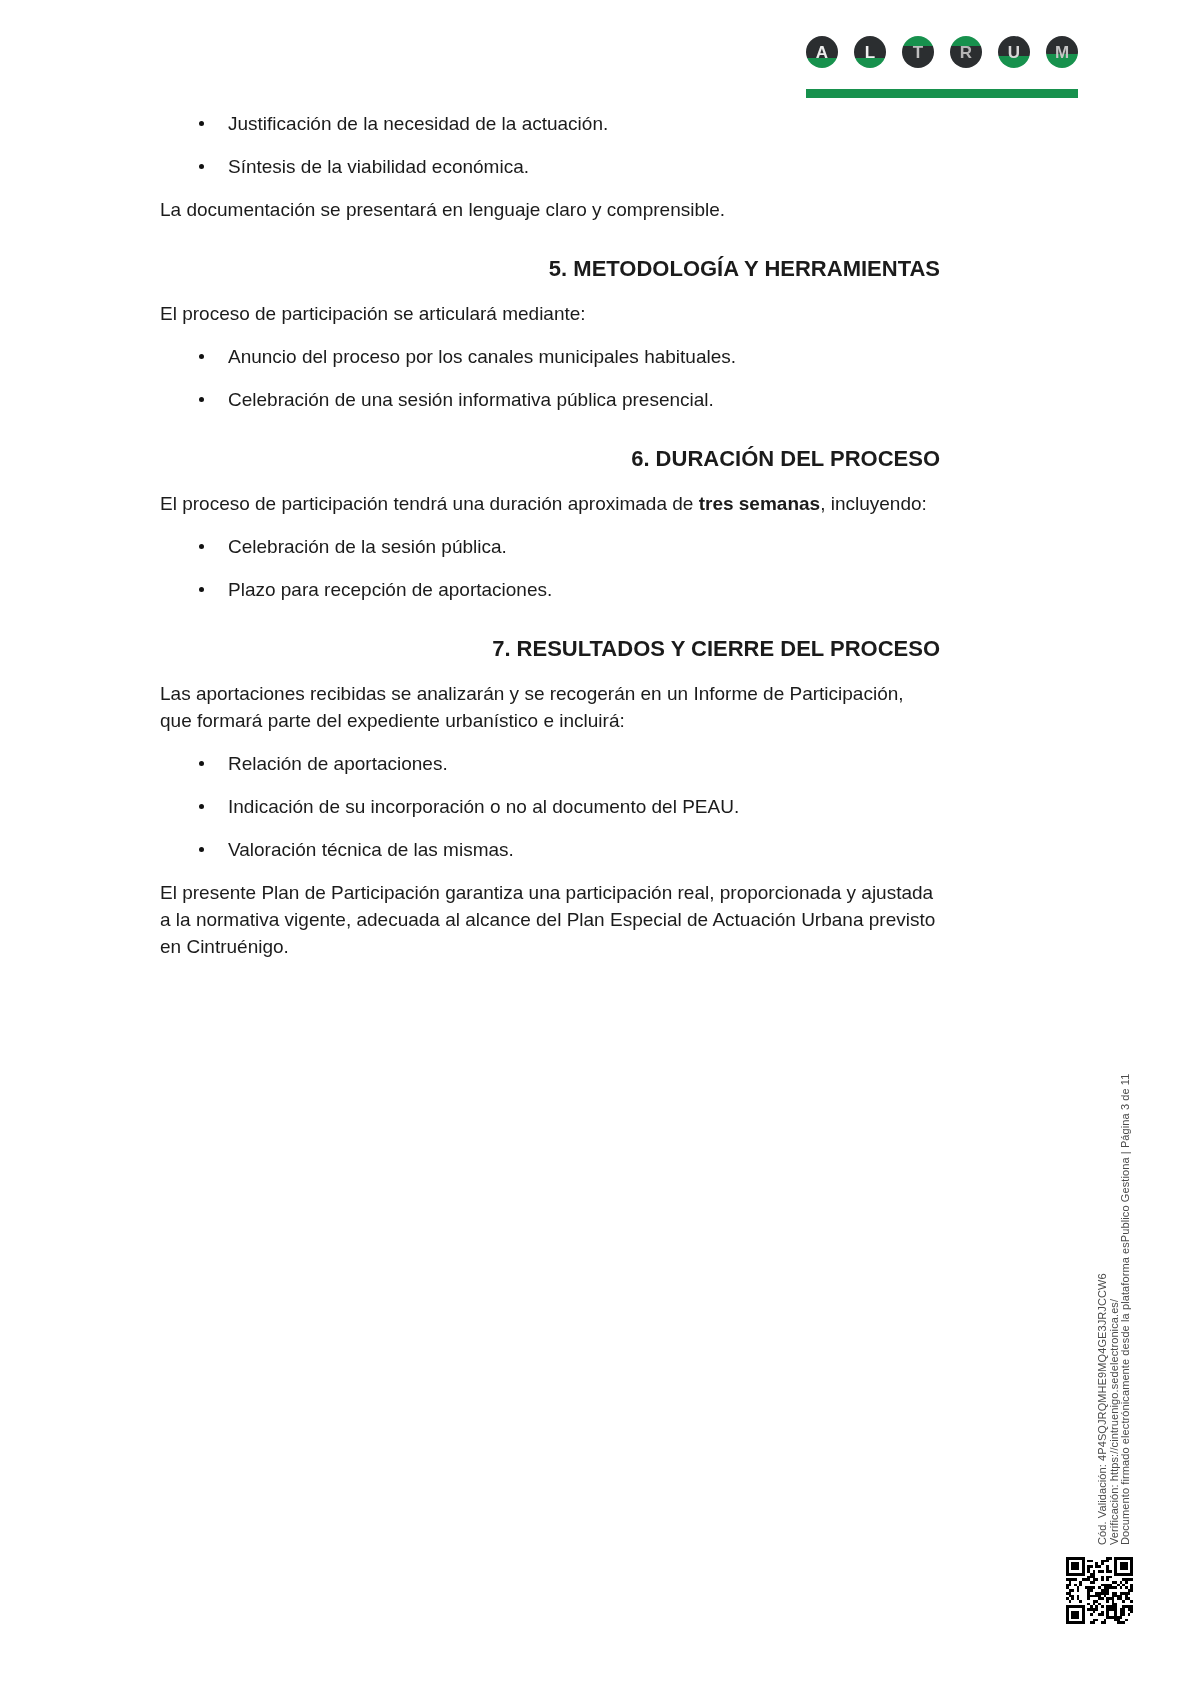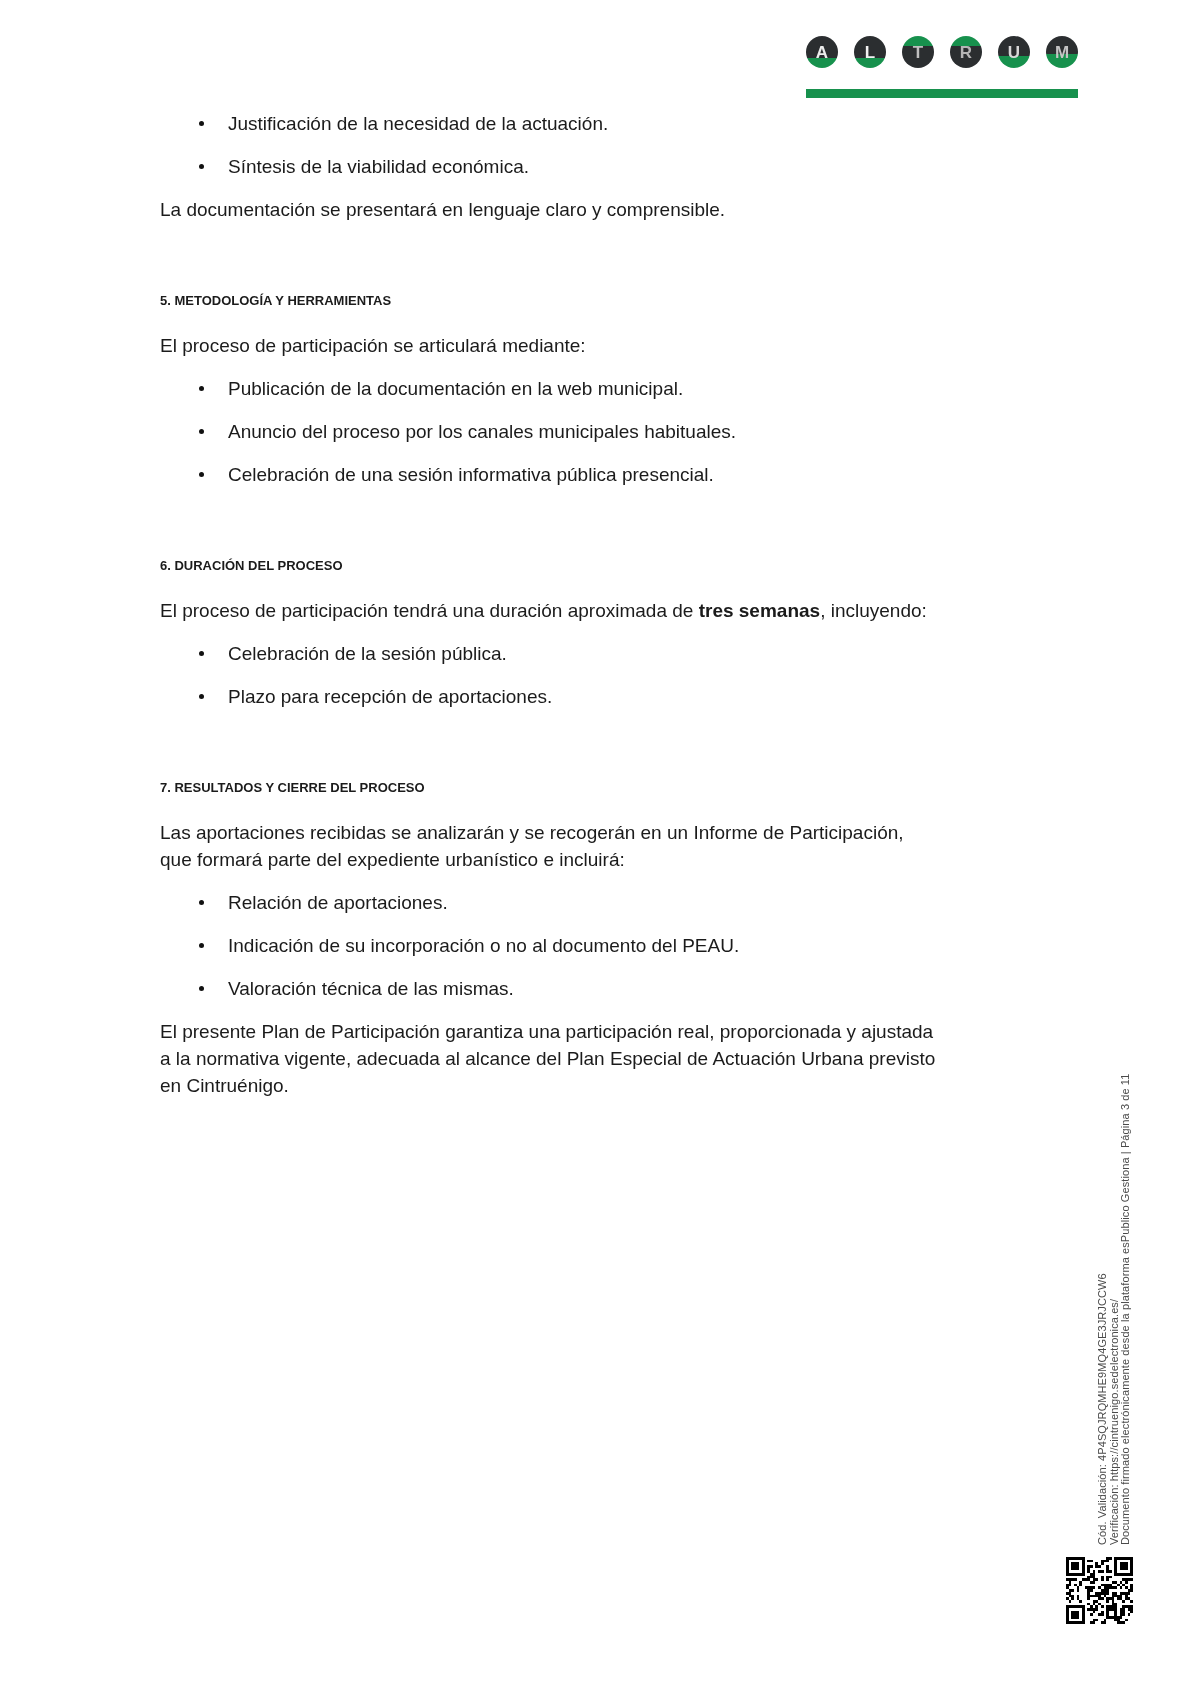--- a/index.html
+++ b/index.html
@@ -35,22 +35,23 @@
     font-size:19px; line-height:27px;
   }
   .content p { margin:8px 0 16px 0; }
   .content ul { list-style:none; margin:0 0 16px 0; padding:0 0 0 37px; }
   .content li { position:relative; padding-left:31px; margin-bottom:16px; }
   .content li::before {
     content:""; position:absolute; left:2px; top:11px;
     width:5px; height:5px; border-radius:50%; background:#111;
   }
   .section-title {
-    font-size:13px; font-weight:bold; line-height:27px;
-    margin:64px 0 18px 0;
+    font-size:22px; font-weight:bold; line-height:27px;
+    margin:32px 0 18px 0;
+    text-align:right;
   }
 
   
   .side-text {
     position:absolute; left:1097px; top:1545px; width:585px;
     transform-origin:0 0; transform:rotate(-90deg);
     font-size:11px; line-height:11.6px; letter-spacing:0.1px;
     color:#4a4a4a; white-space:nowrap;
   }
   .side-text div { white-space:nowrap; }
@@ -82,21 +83,20 @@
       <li><span>Justificación de la necesidad de la actuación.</span></li>
       <li><span>Síntesis de la viabilidad económica.</span></li>
     </ul>
 
     <p>La documentación se presentará en lenguaje claro y comprensible.</p>
 
     <div>
       <div class="section-title">5. METODOLOGÍA Y HERRAMIENTAS</div>
       <p>El proceso de participación se articulará mediante:</p>
       <ul>
-        <li><span>Publicación de la documentación en la web municipal.</span></li>
         <li><span>Anuncio del proceso por los canales municipales habituales.</span></li>
         <li><span>Celebración de una sesión informativa pública presencial.</span></li>
       </ul>
     </div>
 
     <div>
       <div class="section-title">6. DURACIÓN DEL PROCESO</div>
       <p>
         <span>El proceso de participación tendrá una duración aproximada de </span><strong>tres semanas</strong><span>, incluyendo:</span>
       </p>

